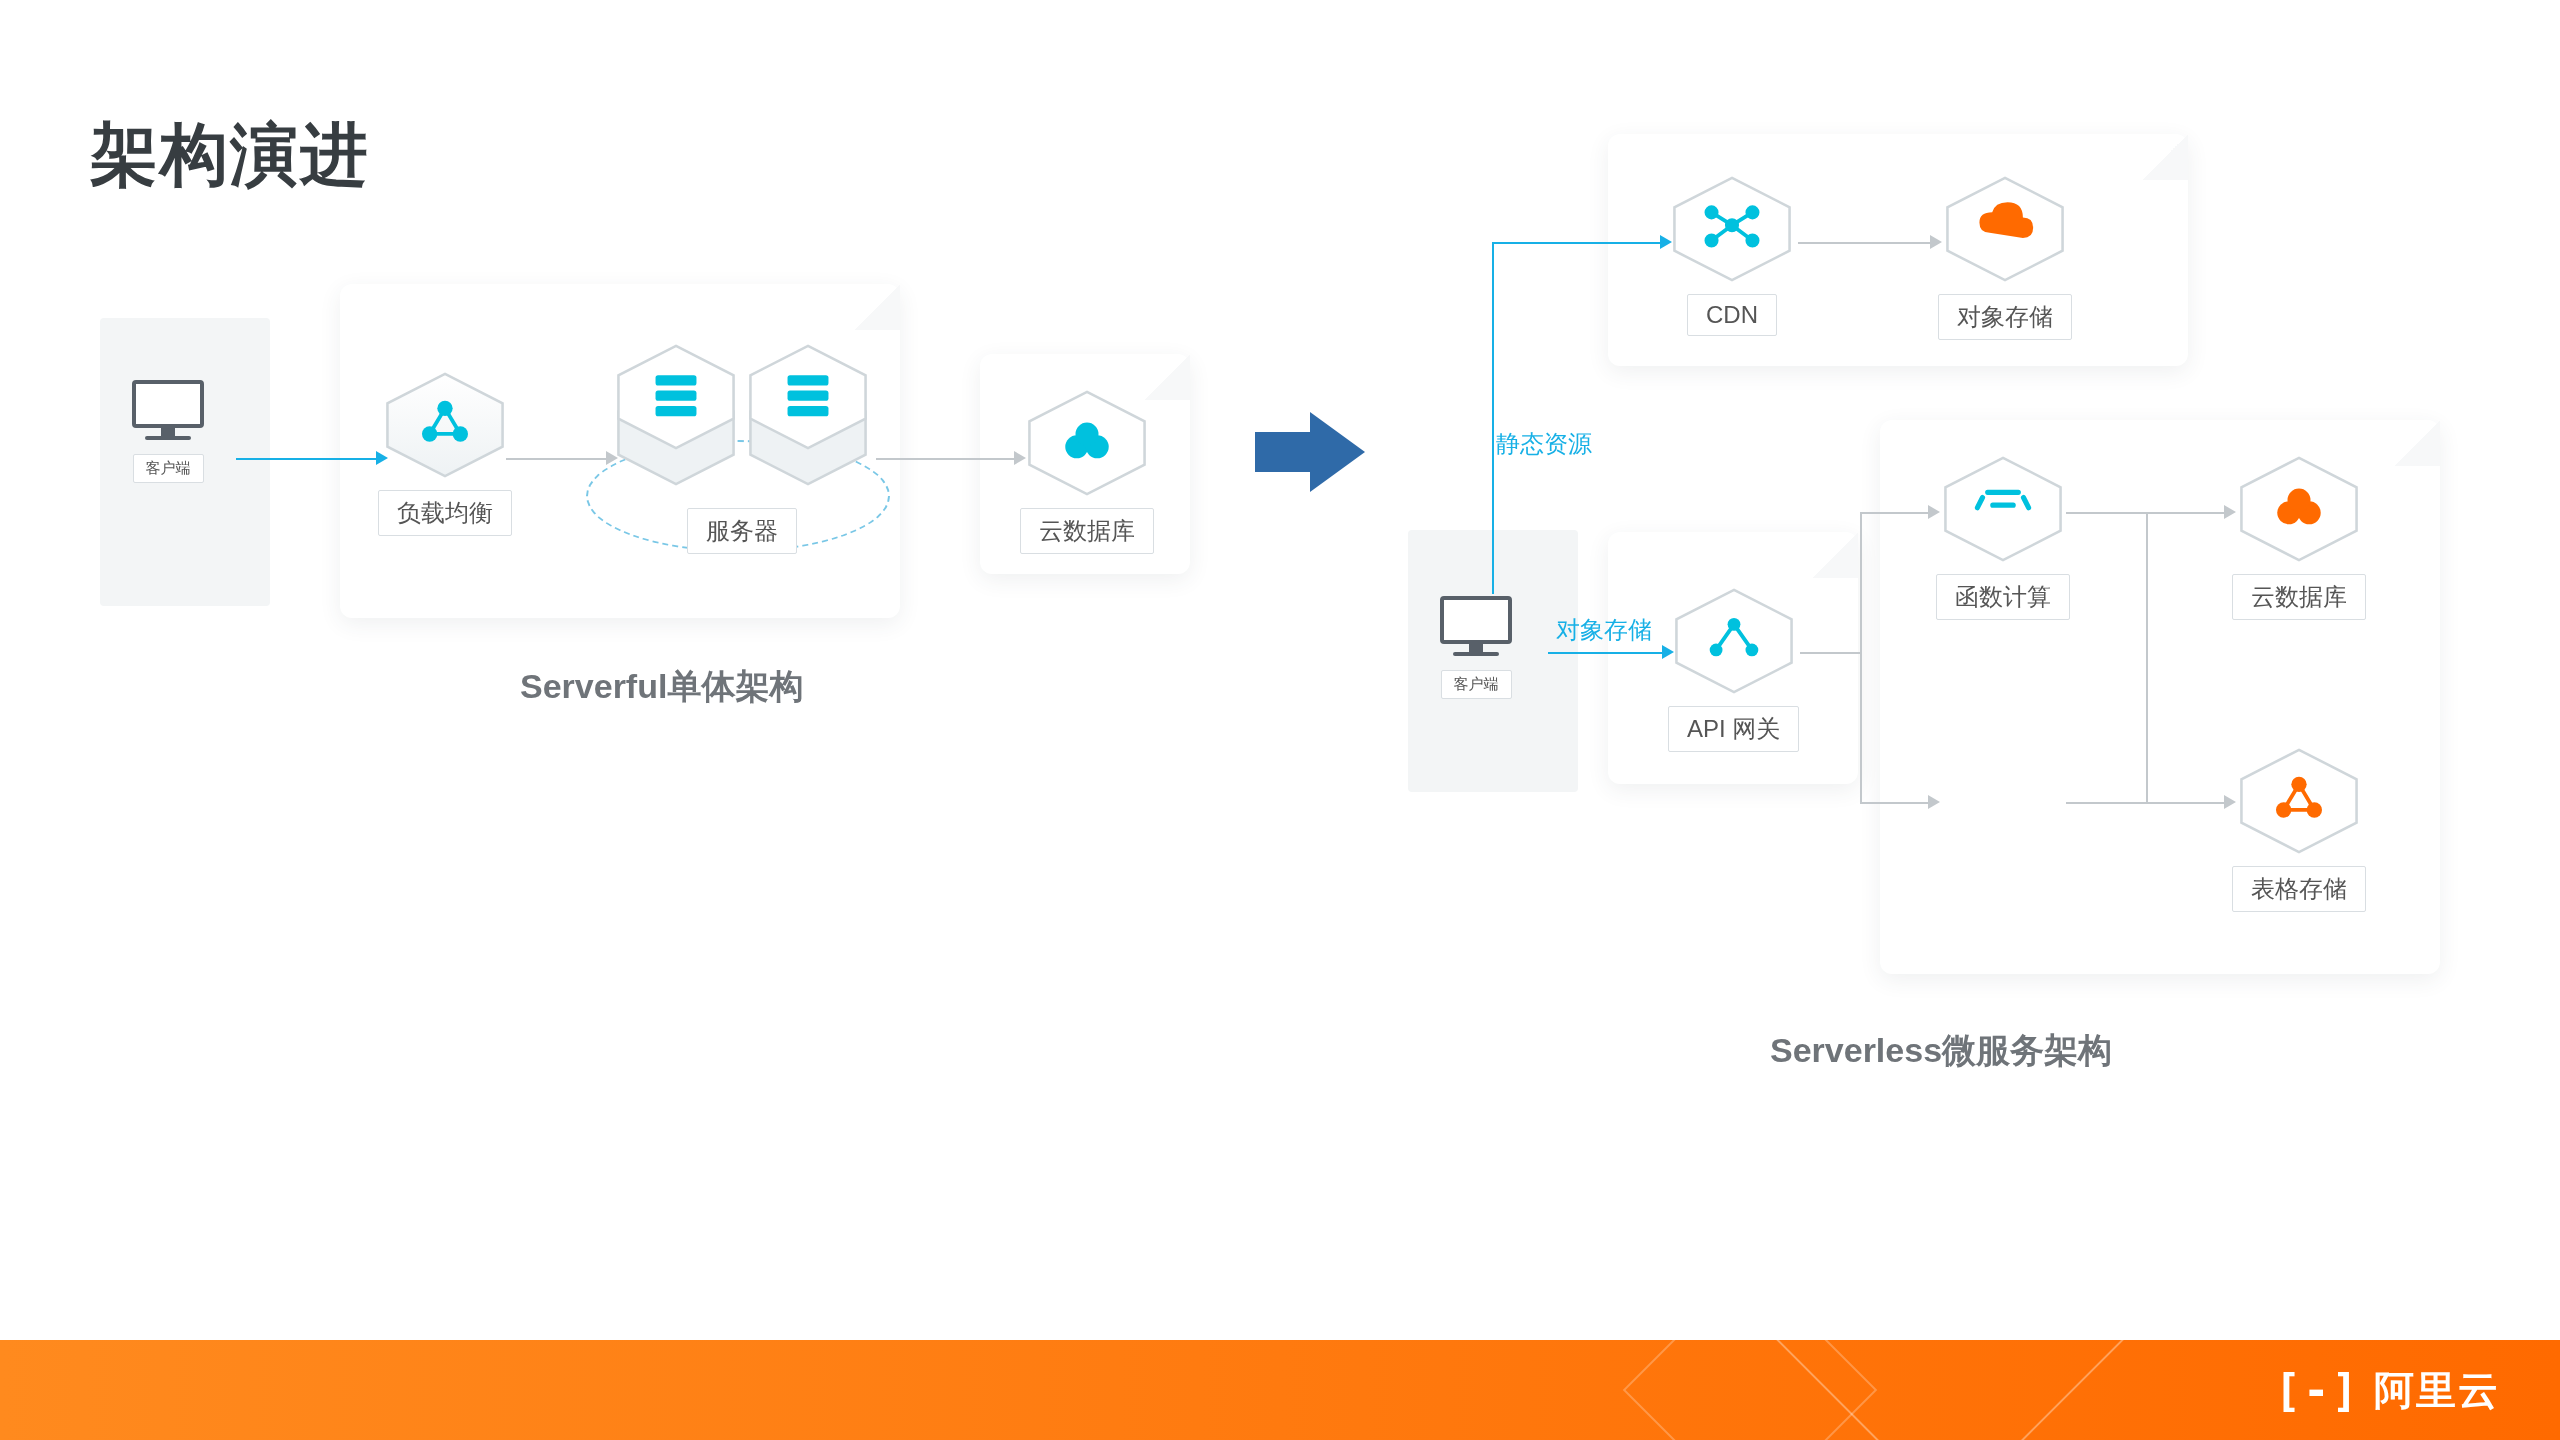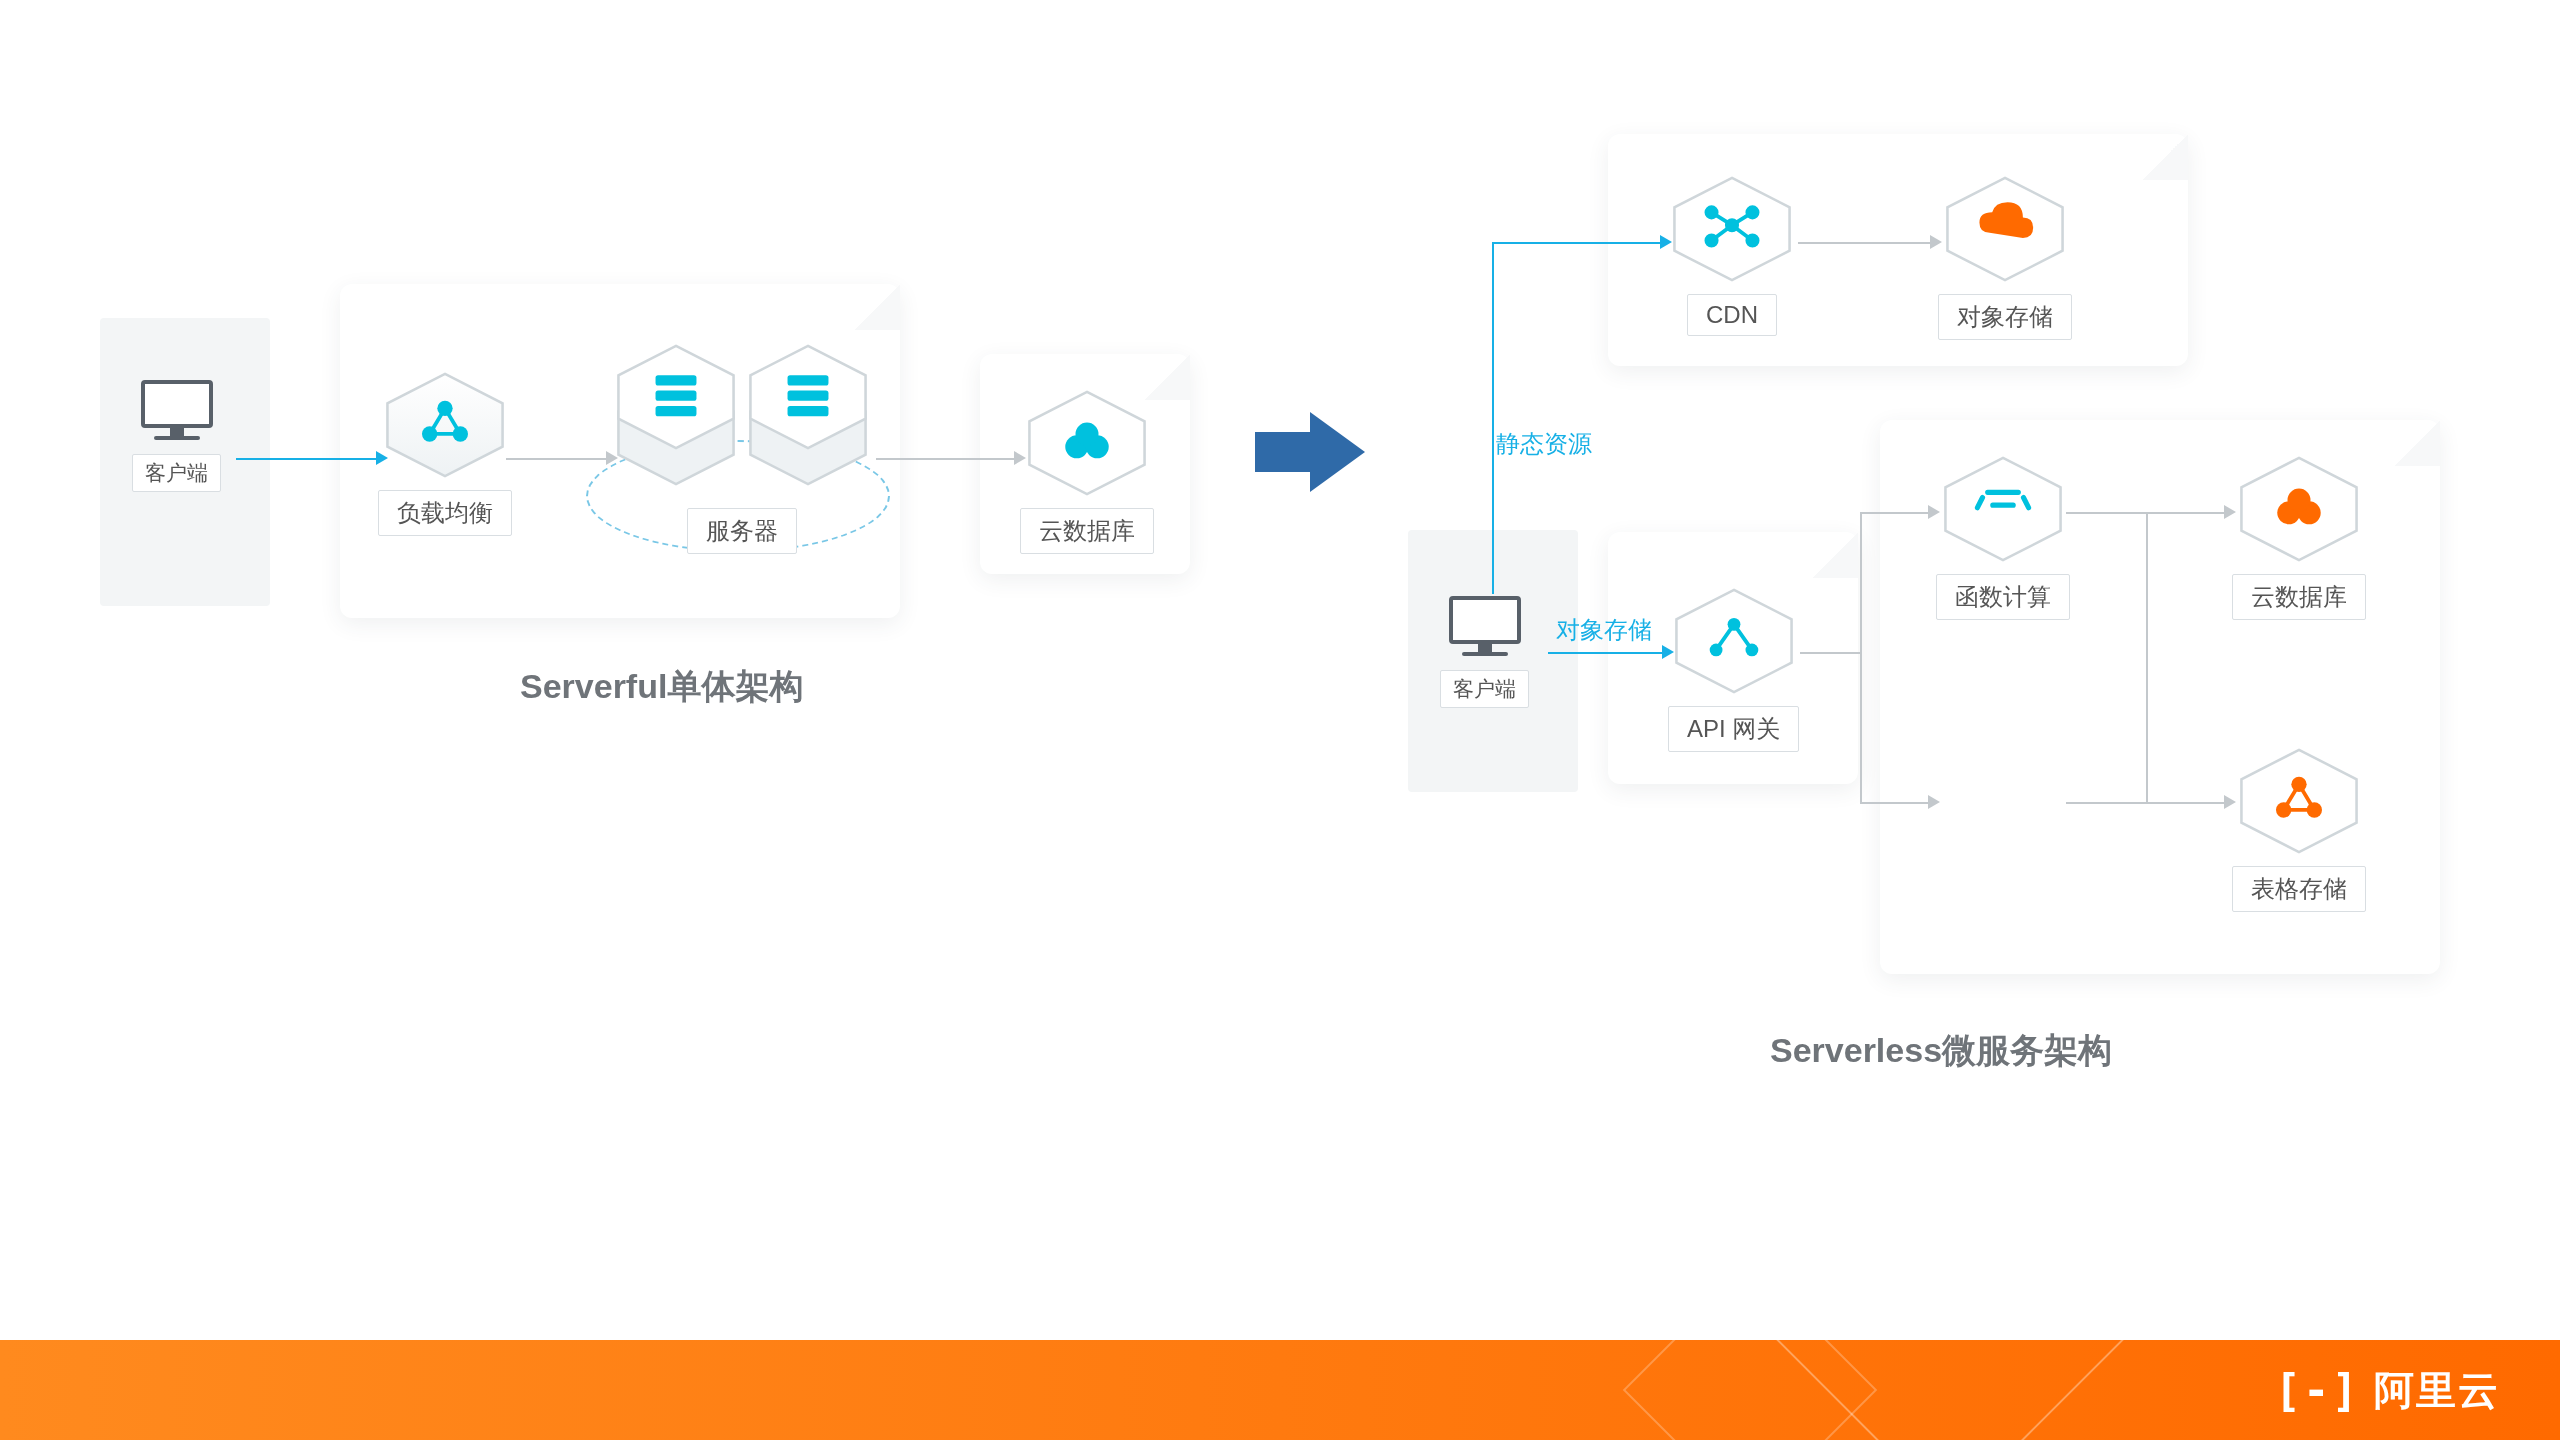--- a/index.html
+++ b/index.html
@@ -5,21 +5,21 @@
   * { box-sizing: border-box; margin: 0; padding: 0; }
   html, body { width: 2560px; height: 1440px; font-family: "PingFang SC", "Microsoft YaHei", sans-serif; background: #fff; overflow: hidden; }
   .slide { position: relative; width: 2560px; height: 1440px; }
   .title { position: absolute; left: 90px; top: 110px; font-size: 68px; font-weight: 700; color: #373d41; letter-spacing: 2px; }
 
   
   .node { position: absolute; display: flex; flex-direction: column; align-items: center; }
   .node .hex { position: relative; width: 128px; height: 110px; }
   .node .hex svg { width: 100%; height: 100%; display: block; }
   .node .cap { margin-top: 10px; padding: 6px 18px; font-size: 24px; color: #555; border: 1px solid #d9dee2; background: #fff; border-radius: 2px; white-space: nowrap; }
-  .node.small-cap .cap { font-size: 21px; padding: 4px 12px; }
+  .node.small-cap .cap { font-size: 15px; padding: 4px 12px; }
 
   
   .card { position: absolute; background: #fff; border: 0; border-radius: 12px; box-shadow: 0 6px 22px rgba(50,60,80,.08); }
   .card::before { 
     content: ""; position: absolute; right: 0; top: 0; width: 46px; height: 46px;
     background: linear-gradient(135deg, transparent 50%, #f7f8f9 50%);
   }
   .panel { position: absolute; background: #f3f5f6; border-radius: 4px; }
 
   
@@ -53,20 +53,21 @@
   .pc { width: 72px; height: 64px; display:flex; flex-direction:column; align-items:center; }
   .pc .screen { width: 72px; height: 48px; border: 4px solid #586069; border-radius: 4px; background:#fff; }
   .pc .stand  { width: 14px; height: 8px; background:#586069; }
   .pc .base   { width: 46px; height: 4px; background:#586069; border-radius:2px; }
 
 </style>
 </head>
 <body>
 <div class="slide">
 
+<h1 class="title">架构演进</h1>
 
 <div class="panel" style="left:100px; top:318px; width:170px; height:288px;"></div>
 <div class="card" style="left:340px; top:284px; width:560px; height:334px;"></div>
 <div class="card" style="left:980px; top:354px; width:210px; height:220px;"></div>
 
 <div class="dashed-ring" style="left:586px; top:440px; width:304px; height:112px;"></div>
 
 <div class="node small-cap" style="left:132px; top:380px;">
   <div class="pc">
     <div class="screen"></div>

